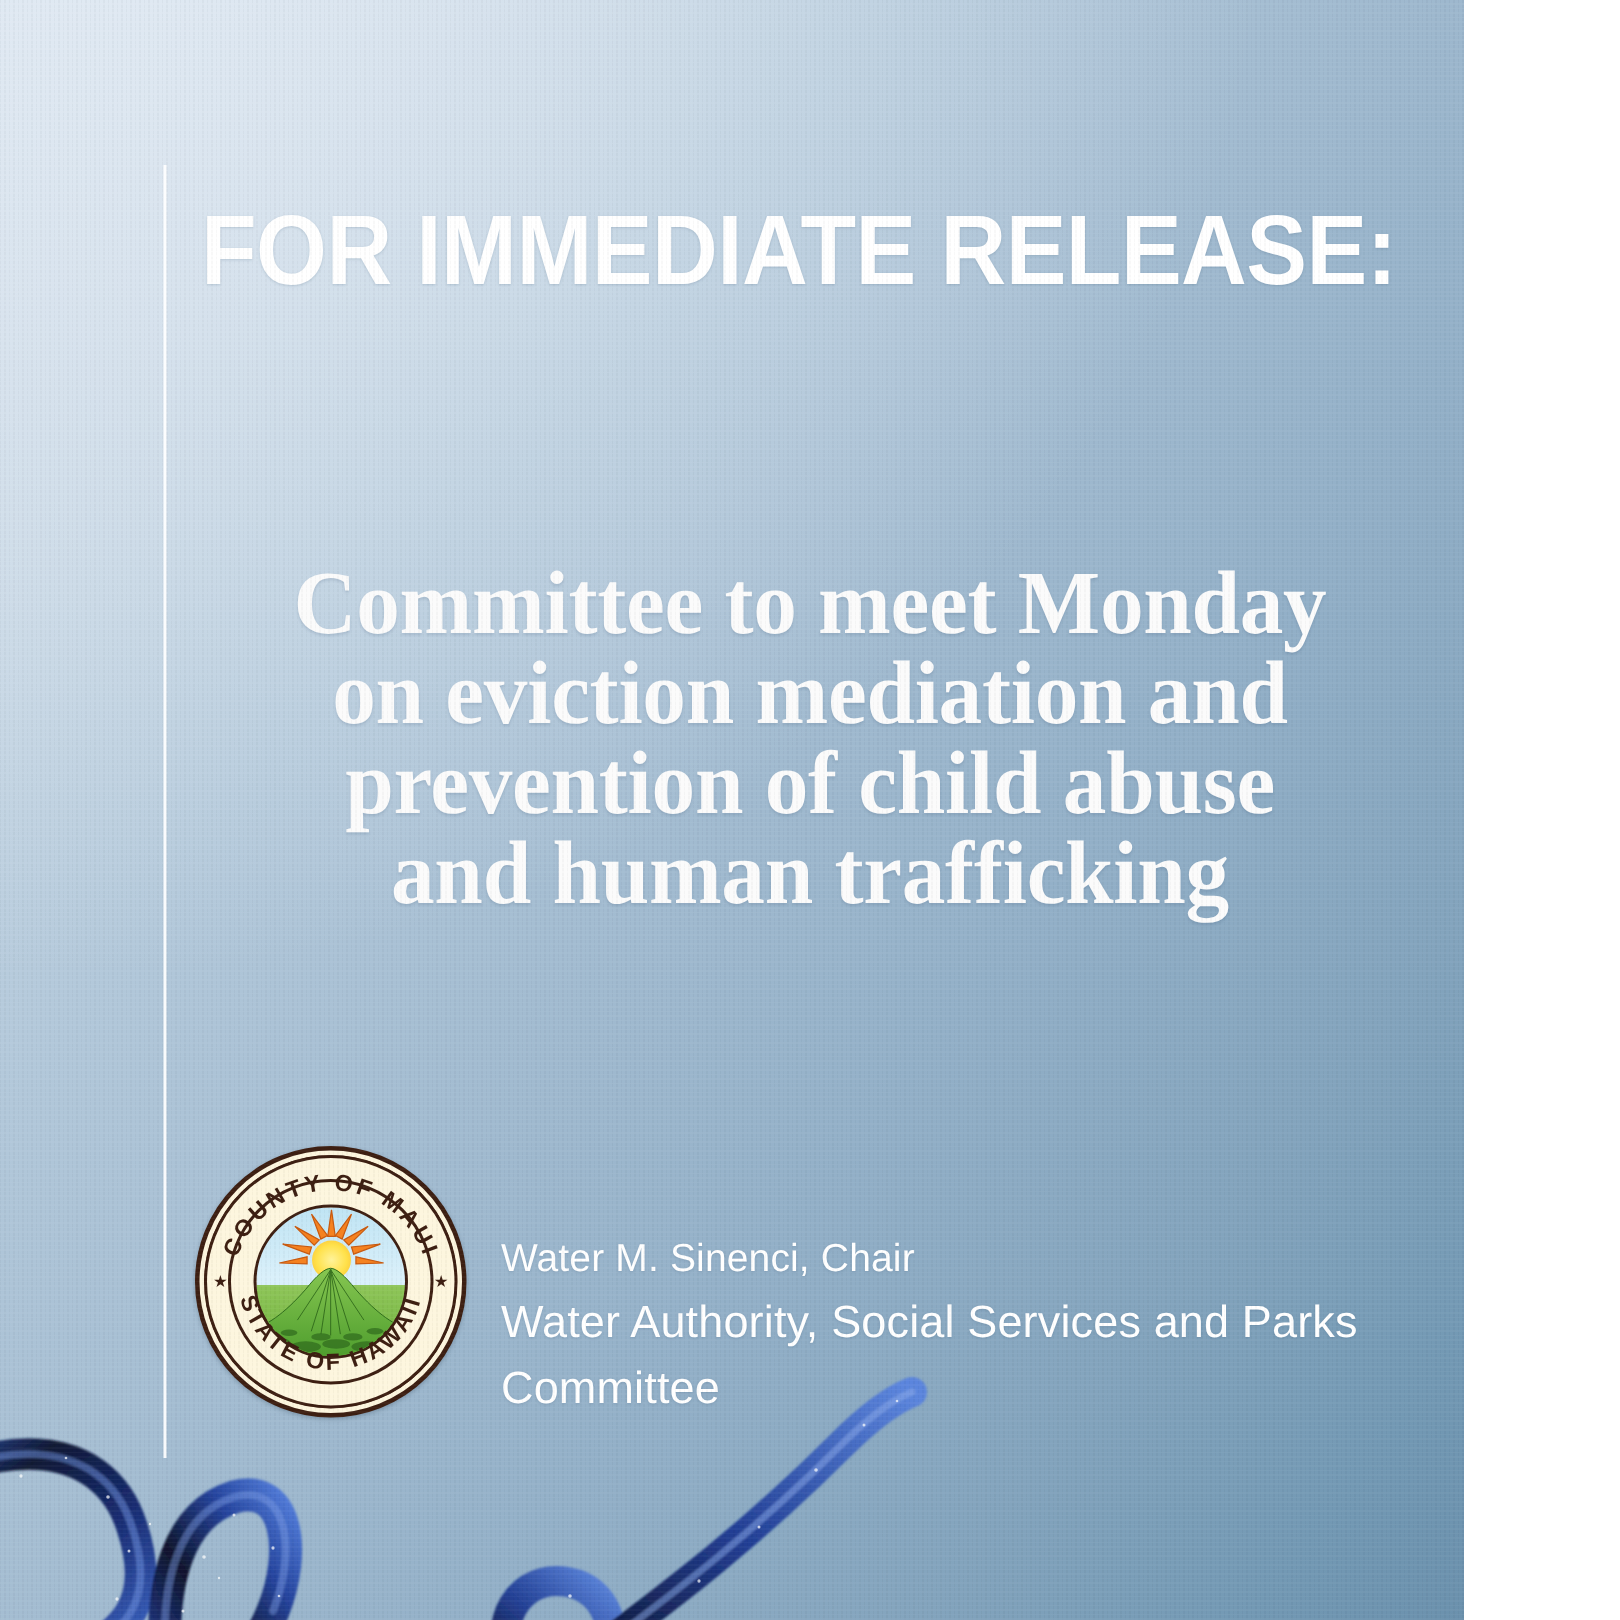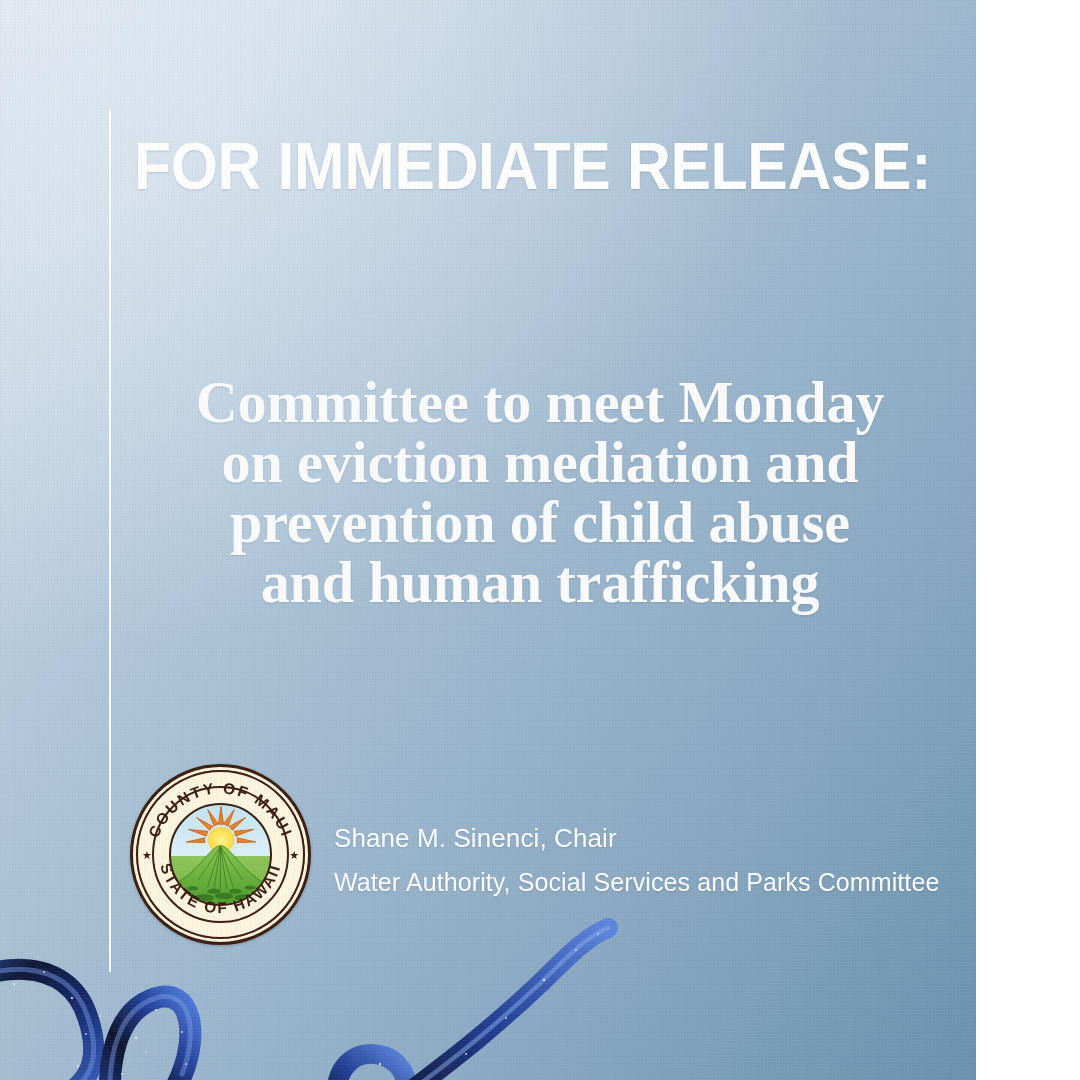--- a/index.html
+++ b/index.html
@@ -155,21 +155,21 @@
   .sig{
     position:absolute;
     left:334px; top:816px;
     color:#ffffff;
     font-family:"Liberation Sans", sans-serif;
     font-size:26px;
     line-height:44px;
     letter-spacing:.1px;
     text-shadow:0 1px 2px rgba(40,70,100,0.16);
   }
-  .sig .l2{ font-size:25px; }
+  .sig .l2{ font-size:30px; }
 
   
   .ribbons{
     position:absolute;
     left:-40px; bottom:-6px;
     width:740px; height:180px;
     pointer-events:none;
   }
 </style>
 </head>
@@ -253,21 +253,21 @@
       <text font-family="Liberation Sans, sans-serif" font-size="15.5" font-weight="700" fill="#3d1f12" letter-spacing="2.1">
         <textPath href="#arcBot" startOffset="50%" text-anchor="middle">STATE OF HAWAII</textPath>
       </text>
     </svg>
 
     <span class="star l">★</span>
     <span class="star r">★</span>
   </div>
 
   <div class="sig">
-    <div class="l1">Shane M. Sinenci, Chair</div>
+    <div class="l1">Water M. Sinenci, Chair</div>
     <div class="l2">Water Authority, Social Services and Parks Committee</div>
   </div>
 
   <svg class="ribbons" viewBox="0 0 740 180">
     <defs>
       <linearGradient id="rib1" x1="0" y1="0" x2="1" y2="1">
         <stop offset="0" stop-color="#2f57b8"></stop>
         <stop offset=".30" stop-color="#0c1330"></stop>
         <stop offset=".62" stop-color="#14286f"></stop>
         <stop offset="1" stop-color="#3a62c4"></stop>

